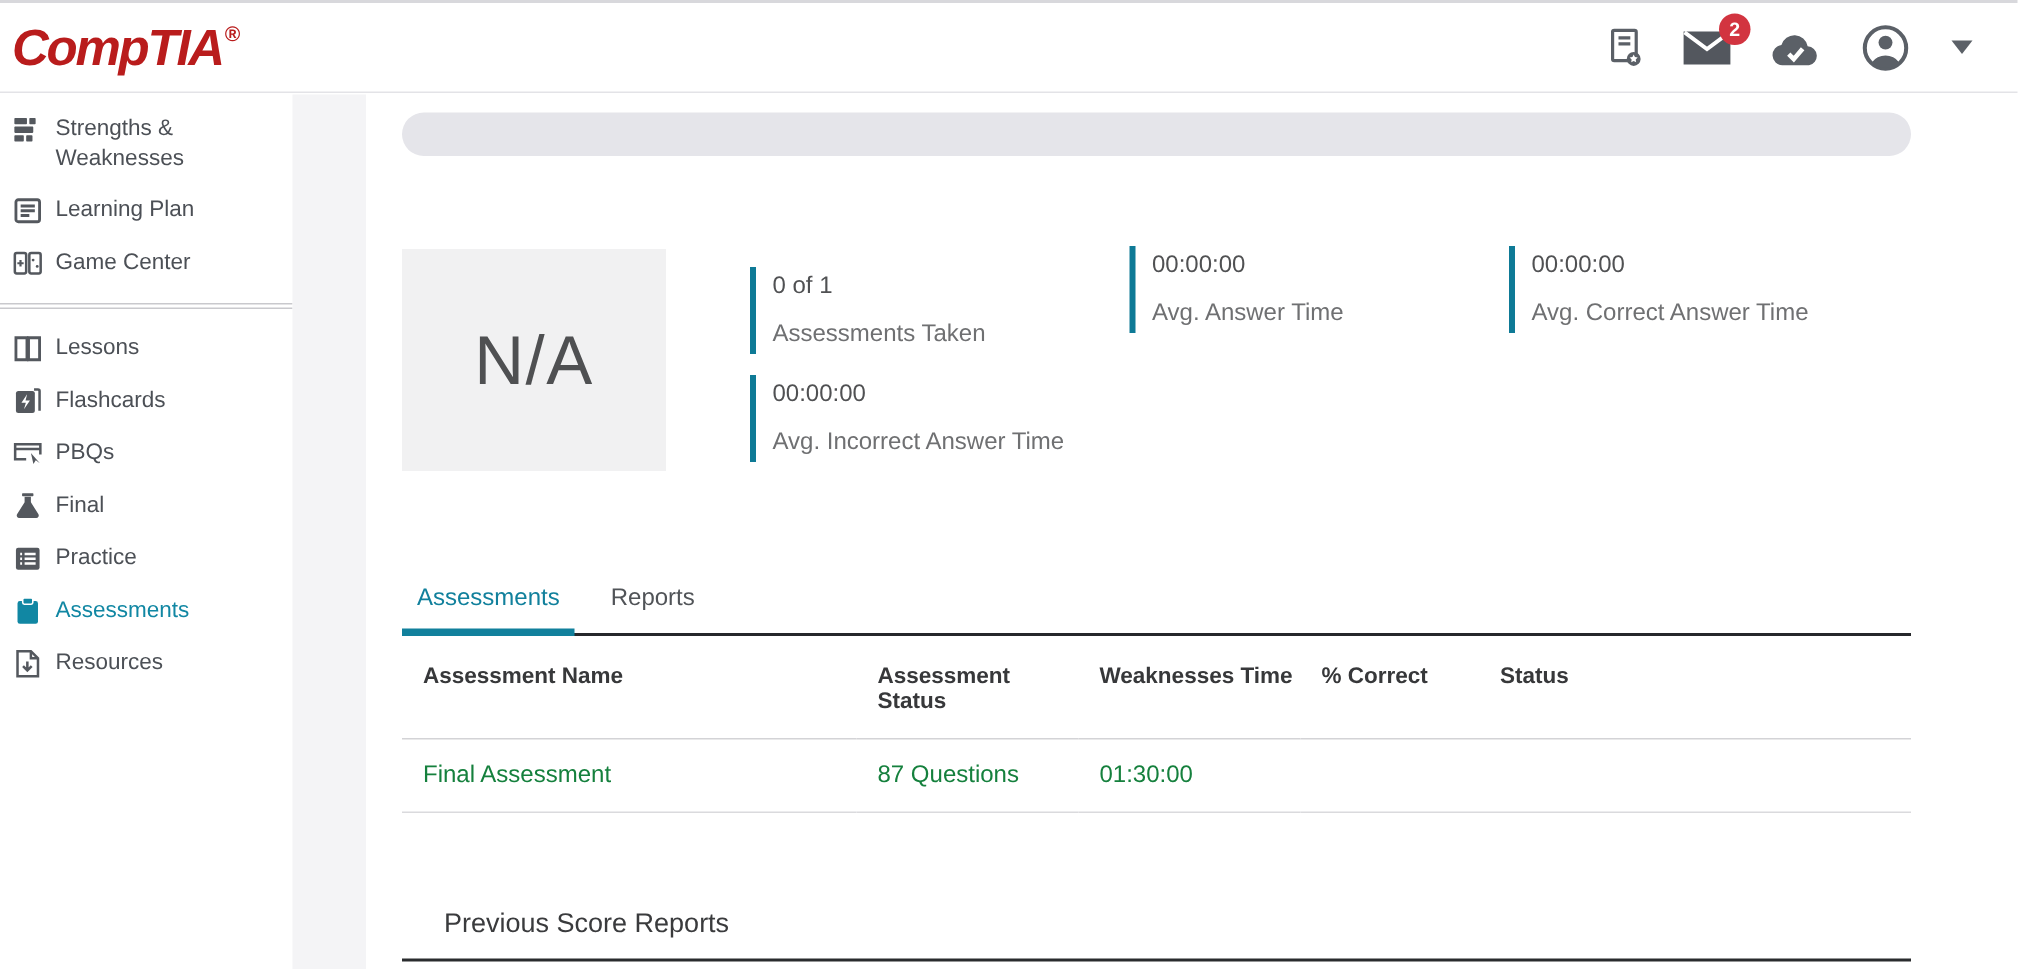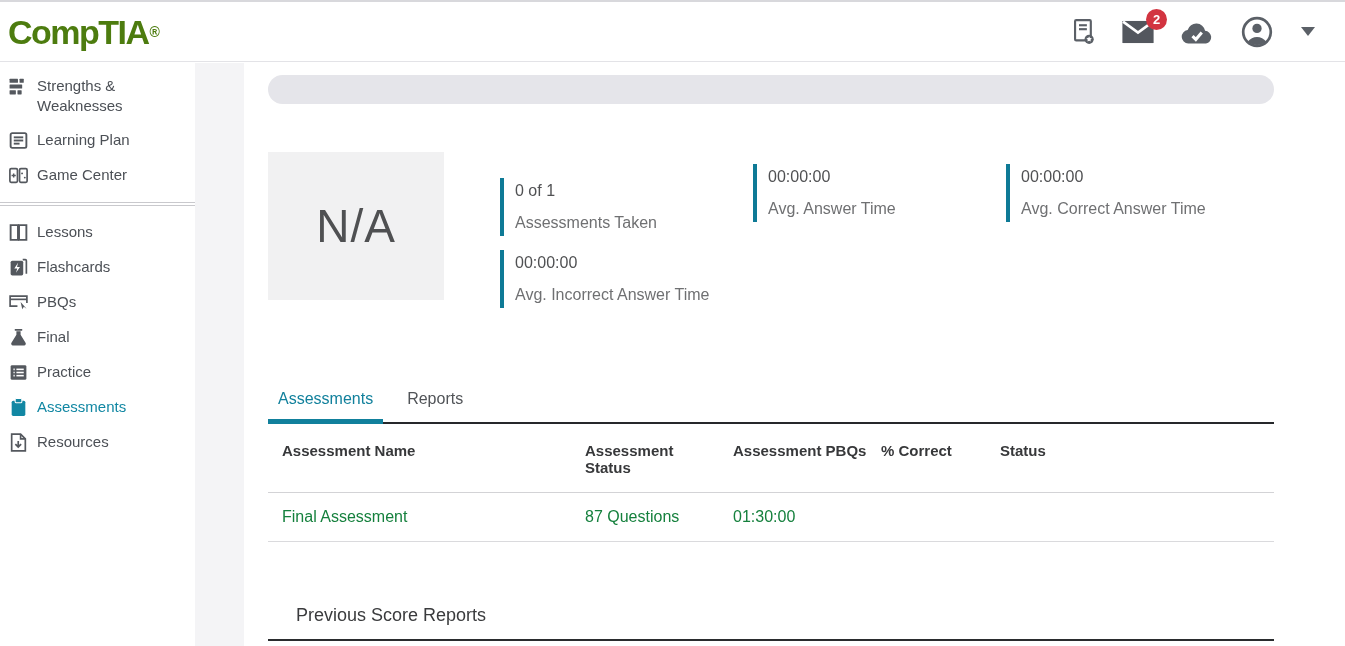--- a/index.html
+++ b/index.html
@@ -3,22 +3,22 @@
 <meta charset="utf-8">
 <style>
   * { margin:0; padding:0; box-sizing:border-box; }
   html,body { width:1345px; height:646px; overflow:hidden; background:#fff;
     font-family:"Liberation Sans","DejaVu Sans",sans-serif; }
 
   
   .header { position:absolute; left:0; top:0; width:1345px; height:62px; background:#fff;
     border-top:2px solid #d8d8dc; border-bottom:1px solid #e3e3e7; z-index:5;
     display:flex; align-items:center; justify-content:space-between; padding:0 30px 0 8px; }
-  .logo { font-size:34px; font-weight:700; color:#4d7c0f; letter-spacing:-1.5px; cursor:pointer;
-    display:flex; align-items:center; line-height:1; }
+  .logo { font-size:34px; font-weight:700; color:#b91c1c; letter-spacing:-1.5px; cursor:pointer;
+    display:flex; align-items:flex-start; line-height:1;font-style:italic; }
   .logo .regdot { font-size:14px; font-weight:700; margin-left:1px; }
   .hdr-icons { display:flex; align-items:center; gap:24px; }
   .hdr-icon { position:relative; cursor:pointer; display:flex; align-items:center; }
   .badge { position:absolute; top:-10px; right:-12px; min-width:21px; height:21px; border-radius:50%;
     background:#d23440; color:#fff; font-size:13px; font-weight:700;
     display:flex; align-items:center; justify-content:center; }
   .caret { width:0; height:0; border-left:7px solid transparent; border-right:7px solid transparent;
     border-top:9px solid #5b6067; margin-left:2px; cursor:pointer; }
 
   
@@ -31,21 +31,21 @@
   .sb-divider { height:4px; border-top:1px solid #c9c9cd; border-bottom:1px solid #c9c9cd; margin:9px 0; }
 
   
   .gutter { position:absolute; left:195px; top:63px; width:49px; bottom:0; background:#f4f4f6; }
 
   
   .main { position:absolute; left:245px; top:62px; width:1100px; bottom:0; background:#fff; }
   .progress-track { position:absolute; left:23px; top:13px; width:1006px; height:29px;
     border-radius:15px; background:#e5e5ea; }
 
-  .na-box { position:absolute; left:23px; top:90px; width:176px; height:148px; background:#f1f1f2;
+  .na-box { position:absolute; left:23px; top:104px; width:176px; height:148px; background:#f1f1f2;
     display:flex; align-items:center; justify-content:center;
     font-size:46px; font-weight:300; color:#4f5052; letter-spacing:1px; }
 
   .stat { position:absolute; border-left:4px solid #0e7a96; padding:4px 0 4px 11px; min-height:54px; }
   .stat .val { font-size:16px; color:#505153; margin-bottom:14px; }
   .stat .lbl { font-size:16px; color:#6f7072; }
   .stat1 { left:255px; top:116px; }
   .stat2 { left:508px; top:102px; }
   .stat3 { left:761px; top:102px; }
   .stat4 { left:255px; top:188px; }
@@ -279,21 +279,21 @@
         <col class="c1">
         <col class="c2">
         <col class="c3">
         <col class="c4">
         <col class="c5">
       </colgroup>
     <thead>
       <tr>
         <th><span>Assessment Name</span></th>
         <th><span class="wrapcap">Assessment Status</span></th>
-        <th class="nowrap"><span>Assessment PBQs</span></th>
+        <th class="nowrap"><span>Weaknesses Time</span></th>
         <th><span>% Correct</span></th>
         <th><span>Status</span></th>
       </tr>
     </thead>
     <tbody>
       <tr>
         <td>Final Assessment</td>
         <td>87 Questions</td>
         <td>01:30:00</td>
         <td></td>

